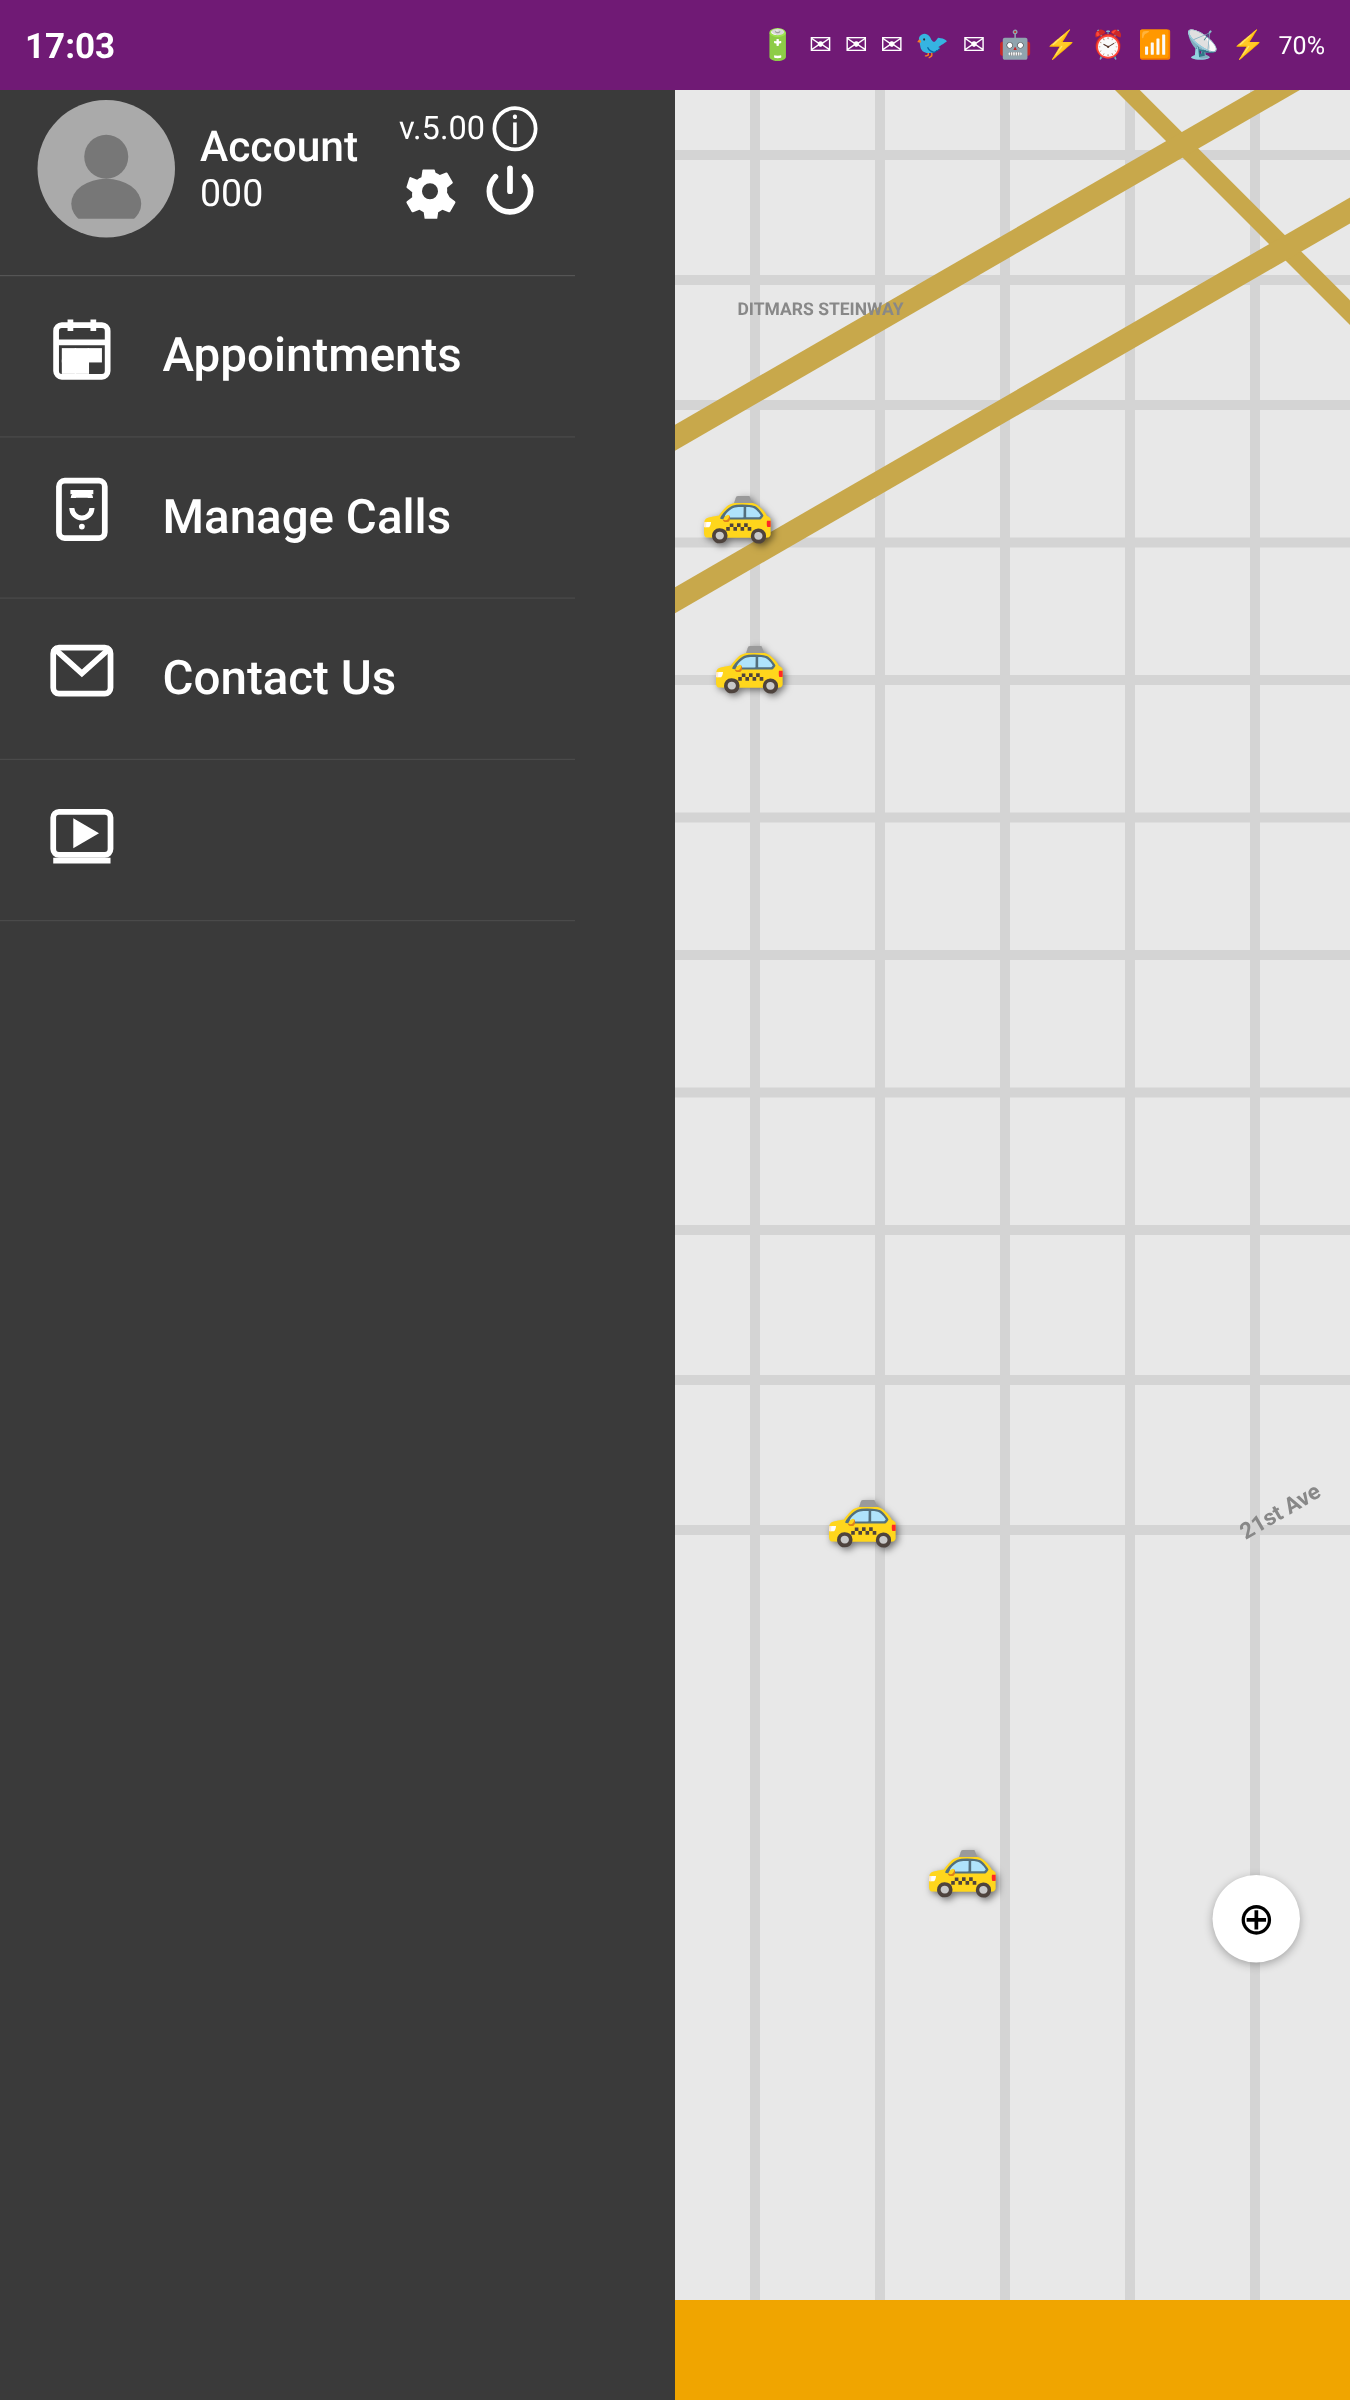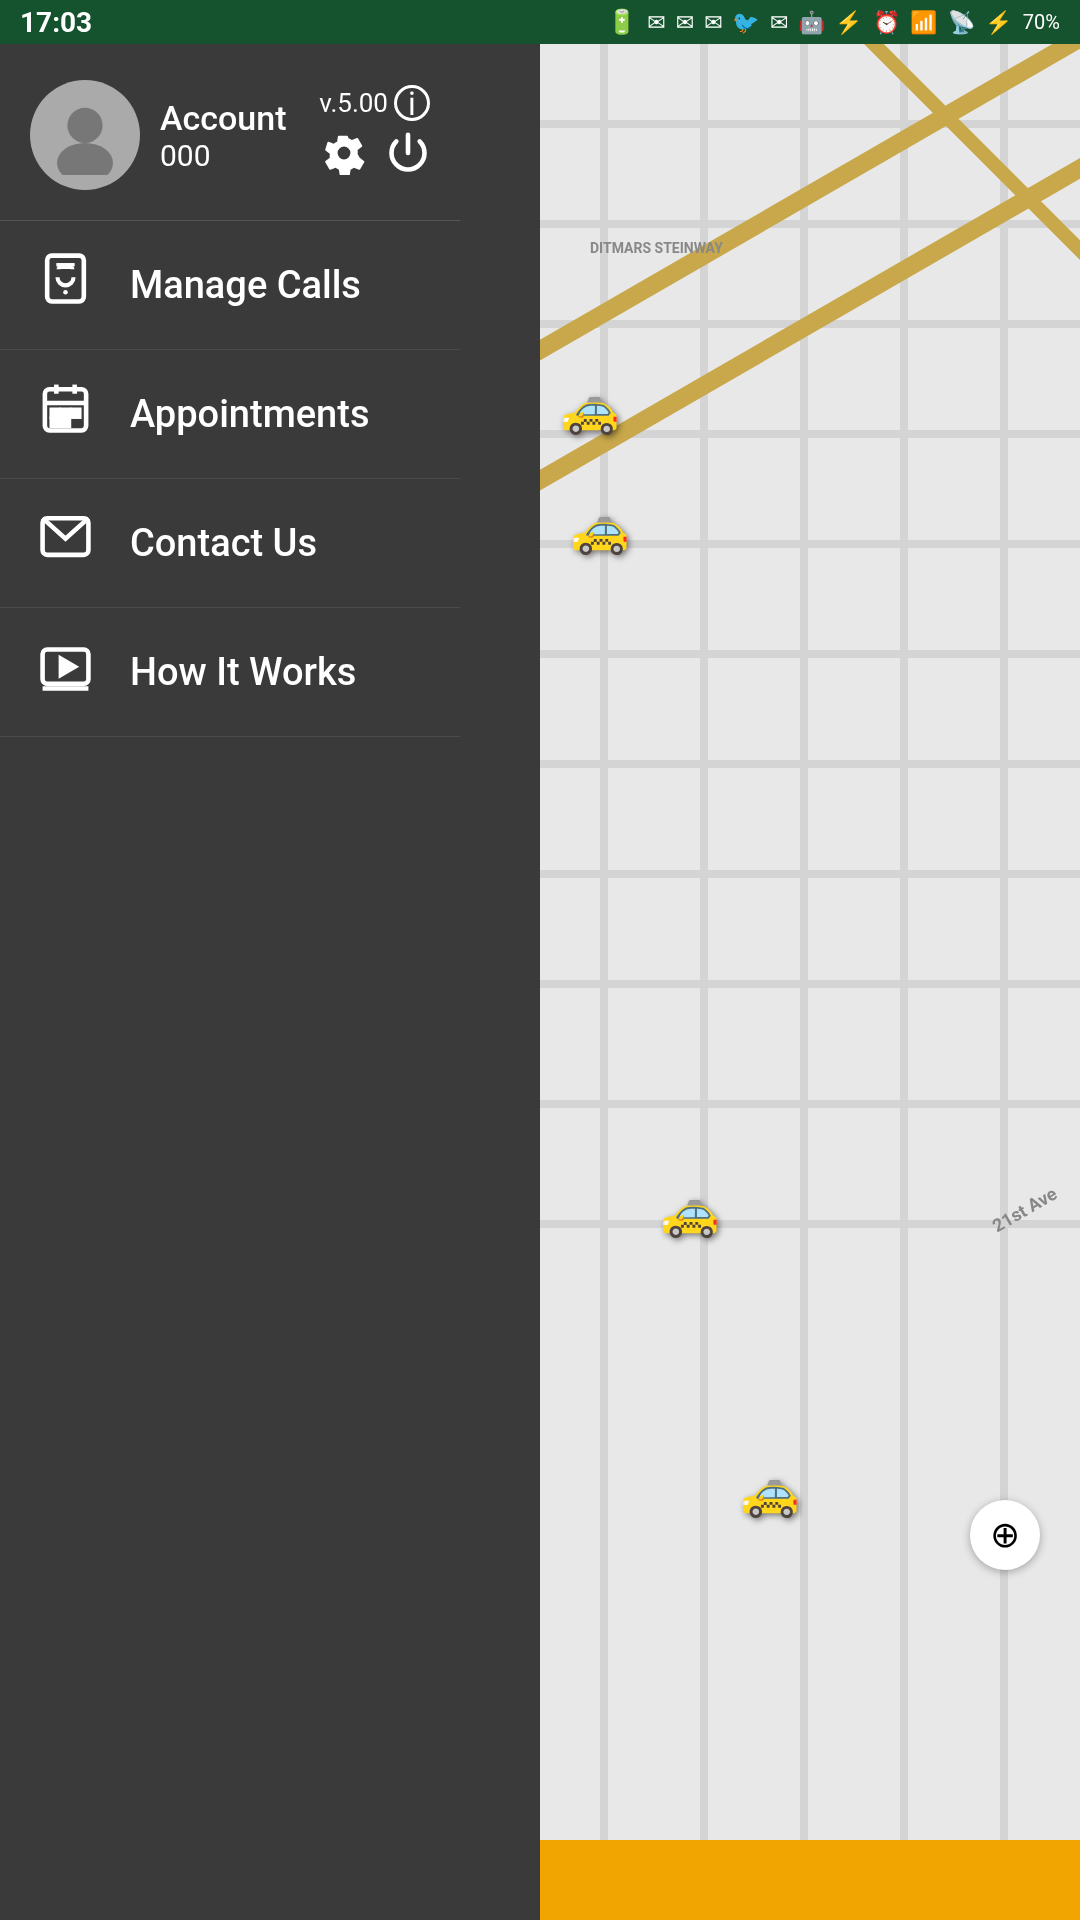--- a/index.html
+++ b/index.html
@@ -10,22 +10,22 @@
       height: 1920px;
       font-family: 'Roboto', Arial, sans-serif;
       overflow: hidden;
       position: relative;
       background: #3a3a3a;
     }
 
     
     .status-bar {
       width: 100%;
-      height: 44px;
-      background: #14532d;
+      height: 72px;
+      background: #701a75;
       display: flex;
       align-items: center;
       justify-content: space-between;
       padding: 0 20px;
       position: absolute;
       top: 0;
       left: 0;
       z-index: 100;
     }
 
@@ -340,68 +340,67 @@
         </span>
       </div>
     </div>
   </div>
 
   <div class="menu-section">
 
 
     <div class="menu-item">
       <span class="menu-icon">
-        <svg width="55" height="55" viewBox="0 0 24 24" fill="white" xmlns="http://www.w3.org/2000/svg">
-          <rect x="4" y="2" width="16" height="20" rx="2" ry="2" fill="none" stroke="white" stroke-width="2"></rect>
-          <path d="M8.5 11.5c0 1.93 1.57 3.5 3.5 3.5s3.5-1.57 3.5-3.5" fill="none" stroke="white" stroke-width="1.8"></path>
-          <path d="M9 8c0-.55.45-1 1-1h4c.55 0 1 .45 1 1" fill="none" stroke="white" stroke-width="1.8"></path>
-          <line x1="8" y1="6" x2="16" y2="6" stroke="white" stroke-width="1.5"></line>
-          <circle cx="12" cy="18" r="1" fill="white"></circle>
-        </svg>
-      </span>
-      <span class="menu-label">Manage Calls</span>
-    </div>
-
-    <div class="menu-item">
-      <span class="menu-icon">
         <svg width="55" height="55" viewBox="0 0 24 24" fill="none" stroke="white" stroke-width="2" xmlns="http://www.w3.org/2000/svg">
           <rect x="3" y="4" width="18" height="18" rx="2" ry="2"></rect>
           <line x1="16" y1="2" x2="16" y2="6"></line>
           <line x1="8" y1="2" x2="8" y2="6"></line>
           <line x1="3" y1="10" x2="21" y2="10"></line>
           <rect x="6" y="13" width="3" height="3" fill="white"></rect>
           <rect x="10.5" y="13" width="3" height="3" fill="white"></rect>
           <rect x="15" y="13" width="3" height="3" fill="white"></rect>
           <rect x="6" y="17" width="3" height="3" fill="white"></rect>
           <rect x="10.5" y="17" width="3" height="3" fill="white"></rect>
         </svg>
       </span>
       <span class="menu-label">Appointments</span>
     </div>
 
     <div class="menu-item">
       <span class="menu-icon">
+        <svg width="55" height="55" viewBox="0 0 24 24" fill="white" xmlns="http://www.w3.org/2000/svg">
+          <rect x="4" y="2" width="16" height="20" rx="2" ry="2" fill="none" stroke="white" stroke-width="2"></rect>
+          <path d="M8.5 11.5c0 1.93 1.57 3.5 3.5 3.5s3.5-1.57 3.5-3.5" fill="none" stroke="white" stroke-width="1.8"></path>
+          <path d="M9 8c0-.55.45-1 1-1h4c.55 0 1 .45 1 1" fill="none" stroke="white" stroke-width="1.8"></path>
+          <line x1="8" y1="6" x2="16" y2="6" stroke="white" stroke-width="1.5"></line>
+          <circle cx="12" cy="18" r="1" fill="white"></circle>
+        </svg>
+      </span>
+      <span class="menu-label">Manage Calls</span>
+    </div>
+
+    <div class="menu-item">
+      <span class="menu-icon">
         <svg width="55" height="55" viewBox="0 0 24 24" fill="none" stroke="white" stroke-width="2" xmlns="http://www.w3.org/2000/svg">
           <rect x="2" y="4" width="20" height="16" rx="2"></rect>
           <polyline points="2,4 12,13 22,4"></polyline>
         </svg>
       </span>
       <span class="menu-label">Contact Us</span>
     </div>
 
 
     <div class="menu-item">
       <span class="menu-icon">
         <svg width="55" height="55" viewBox="0 0 24 24" fill="none" stroke="white" stroke-width="2" xmlns="http://www.w3.org/2000/svg">
           <rect x="2" y="5" width="20" height="15" rx="2"></rect>
           <line x1="2" y1="22" x2="22" y2="22" stroke="white" stroke-width="2"></line>
           <polygon points="10,9 10,16 16,12.5" fill="white"></polygon>
         </svg>
       </span>
-      <span class="menu-label">How It Works</span>
     </div>
 
   </div>
 </div>
 
 <div class="status-bar">
   <span class="status-time">17:03</span>
   <div class="status-icons">
 
     <span style="color:#4caf50; font-size:24px;">🔋</span>

